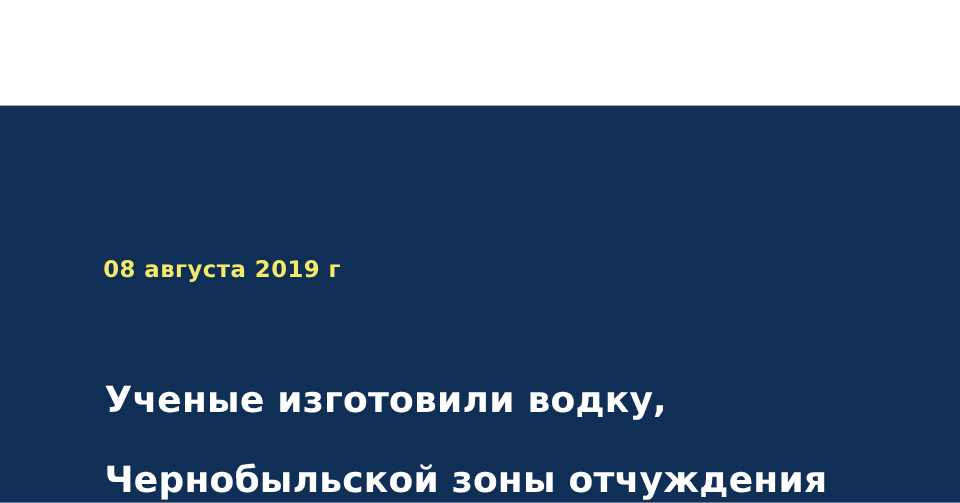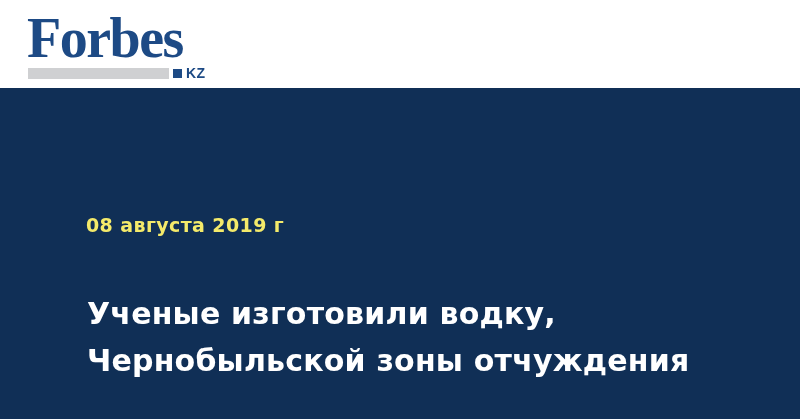--- a/index.html
+++ b/index.html
@@ -107,35 +107,28 @@
     font-family: "DejaVu Sans", sans-serif;
     font-weight: bold;
     font-size: 30px;
     line-height: 47px;
     letter-spacing: 0.2px;
     color: #ffffff;
   }
   .hero-title .line {
     display: block;
     white-space: nowrap;
+    margin-top: 20px;
   }
 </style>
 </head>
 <body>
 
 <div class="card">
 
-  <div class="header">
-    <a class="logo" href="#">
-      <span class="logo-wordmark">Forbes</span>
-      <span class="logo-underbar"></span>
-      <span class="logo-square"></span>
-      <span class="logo-kz">KZ</span>
-    </a>
-  </div>
 
   <div class="hero">
     <div class="hero-date">08 августа 2019 г</div>
 
     <h1 class="hero-title">
       <span class="line">Ученые изготовили водку,</span>
       <span class="line">Чернобыльской зоны отчуждения</span>
     </h1>
   </div>
 

